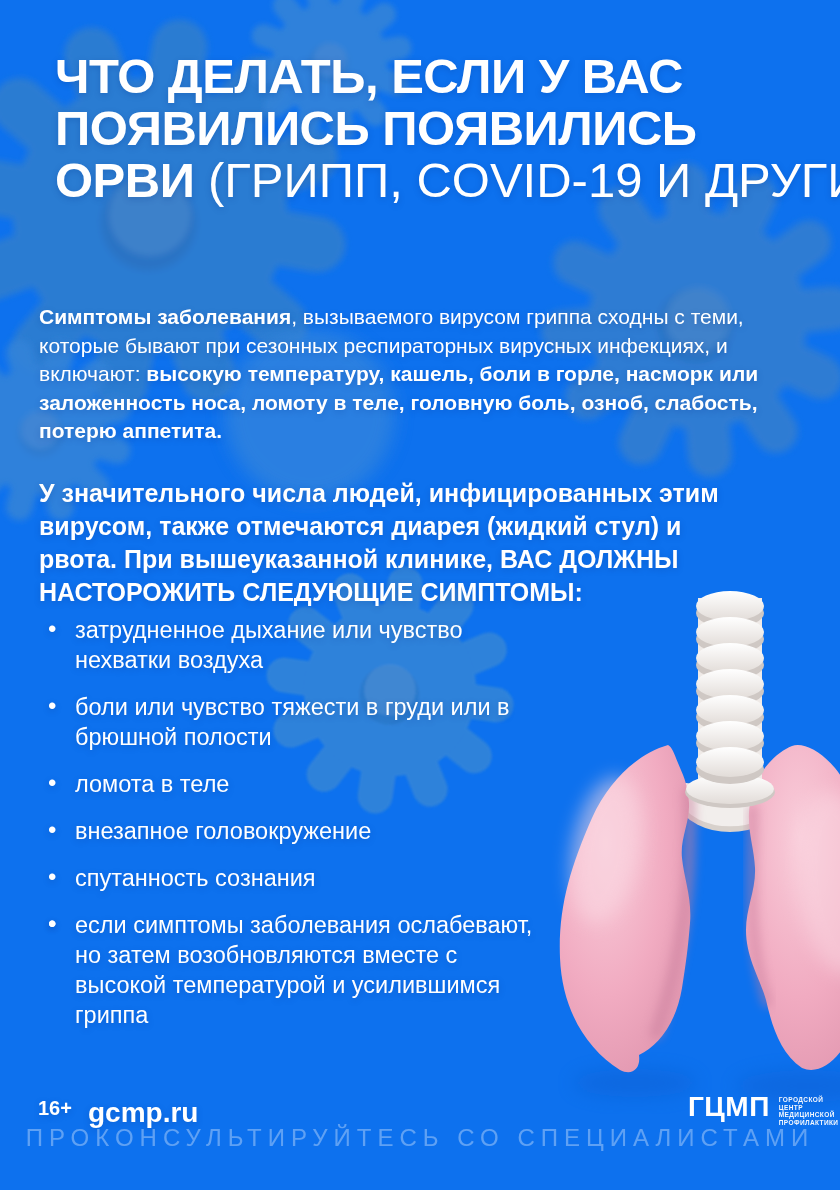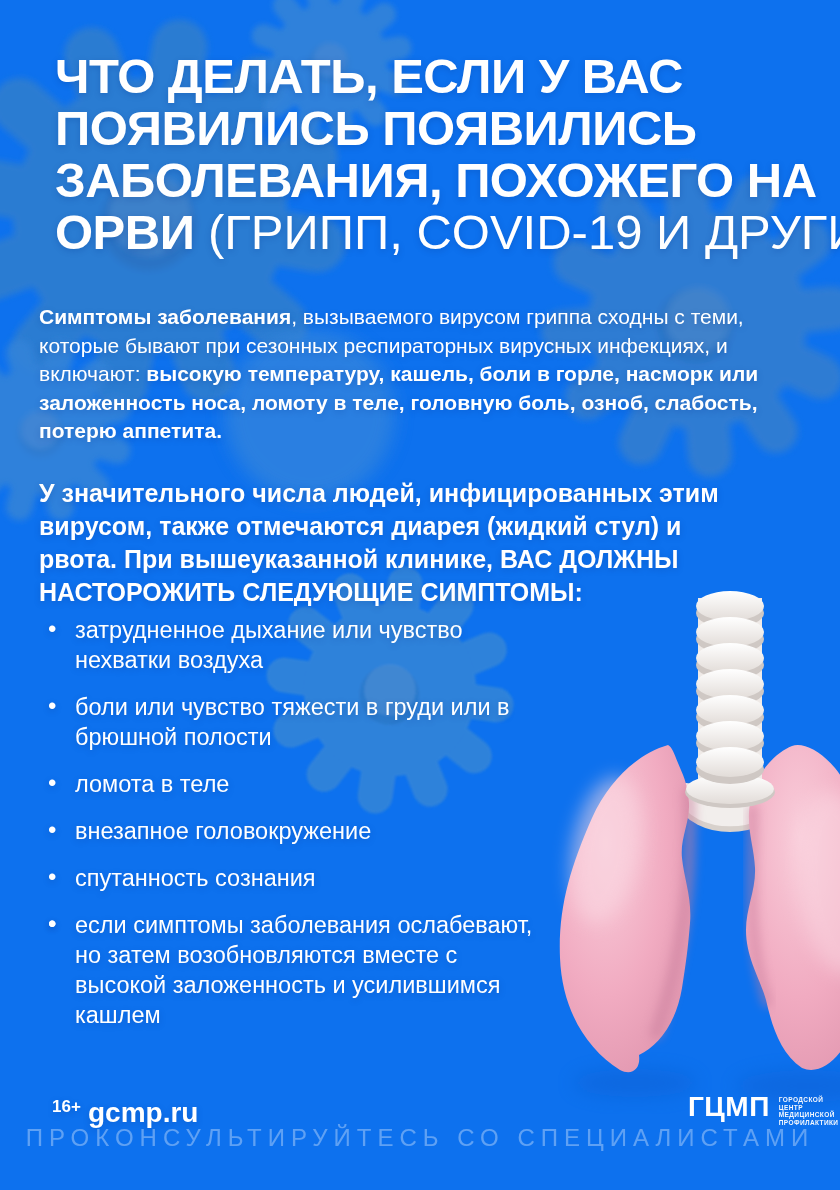--- a/index.html
+++ b/index.html
@@ -41,21 +41,21 @@
     position:relative;
     padding-left:35px;
     margin-bottom:17px;
     text-shadow:0 2px 6px rgba(5,50,140,.25);
   }
   #symptom-list li .dot{
     position:absolute;left:8px;top:-1px;
     font-size:24px;
   }
   
-  #age-rating{left:52px;top:1097px;font-size:17px;font-weight:700;}
+  #age-rating{left:38px;top:1097px;font-size:20px;font-weight:700;}
   #website{left:88px;top:1097px;font-size:28px;font-weight:700;cursor:pointer;}
   #logo{position:absolute;left:688px;top:1093px;display:flex;align-items:flex-start;}
   #logo-word{
     font-size:28px;font-weight:900;letter-spacing:0.5px;line-height:28px;
   }
   #logo-sub{
     margin-left:9px;margin-top:3px;
     font-size:6.5px;line-height:7.6px;font-weight:700;letter-spacing:0.4px;
     text-transform:uppercase;opacity:.95;
   }
@@ -197,36 +197,35 @@
           <ellipse cx="190" cy="158" rx="34" ry="15" fill="url(#ribg)"></ellipse>
         <ellipse cx="190" cy="191" rx="34" ry="15" fill="#cfc8c4"></ellipse>
           <ellipse cx="190" cy="184" rx="34" ry="15" fill="url(#ribg)"></ellipse>
       </g>
     </g>
   </svg>
 
   <div class="txt" id="title">
     <div class="t-line">ЧТО ДЕЛАТЬ, ЕСЛИ У ВАС</div>
     <div class="t-line">ПОЯВИЛИСЬ ПОЯВИЛИСЬ</div>
-    <div class="t-line">ЗАБОЛЕВАНИЯ, ПОХОЖЕГО НА</div>
     <div class="t-line"><span>ОРВИ</span><span class="t-light"> (ГРИПП, COVID-19 И ДРУГИЕ)</span></div>
   </div>
 
   <p class="txt" id="intro"><b>Симптомы заболевания</b><span>, вызываемого вирусом гриппа сходны с теми, которые бывают при сезонных респираторных вирусных инфекциях, и включают: </span><b>высокую температуру, кашель, боли в горле, насморк или заложенность носа, ломоту в теле, головную боль, озноб, слабость, потерю аппетита.</b></p>
 
   <p class="txt" id="warning">У значительного числа людей, инфицированных этим вирусом, также отмечаются диарея (жидкий стул) и рвота. При вышеуказанной клинике, ВАС ДОЛЖНЫ НАСТОРОЖИТЬ СЛЕДУЮЩИЕ СИМПТОМЫ:</p>
 
   <ul id="symptom-list">
     <li><span class="dot">•</span><span>затрудненное дыхание или чувство нехватки воздуха</span></li>
     <li><span class="dot">•</span><span>боли или чувство тяжести в груди или в брюшной полости</span></li>
     <li><span class="dot">•</span><span>ломота в теле</span></li>
     <li><span class="dot">•</span><span>внезапное головокружение</span></li>
     <li><span class="dot">•</span><span>спутанность сознания</span></li>
     <li><span class="dot">•</span></li>
-    <li><span class="dot">•</span><span>если симптомы заболевания ослабевают, но затем возобновляются вместе с высокой заложенность и усилившимся кашлем</span></li>
+    <li><span class="dot">•</span><span>если симптомы заболевания ослабевают, но затем возобновляются вместе с высокой температурой и усилившимся гриппа</span></li>
   </ul>
 
   <div class="txt" id="age-rating">16+</div>
   <div class="txt" id="website">gcmp.ru</div>
 
   <div id="logo">
     <div id="logo-word">ГЦМП</div>
     <div id="logo-sub">
       <div>ГОРОДСКОЙ ЦЕНТР</div>
       <div>МЕДИЦИНСКОЙ</div>

